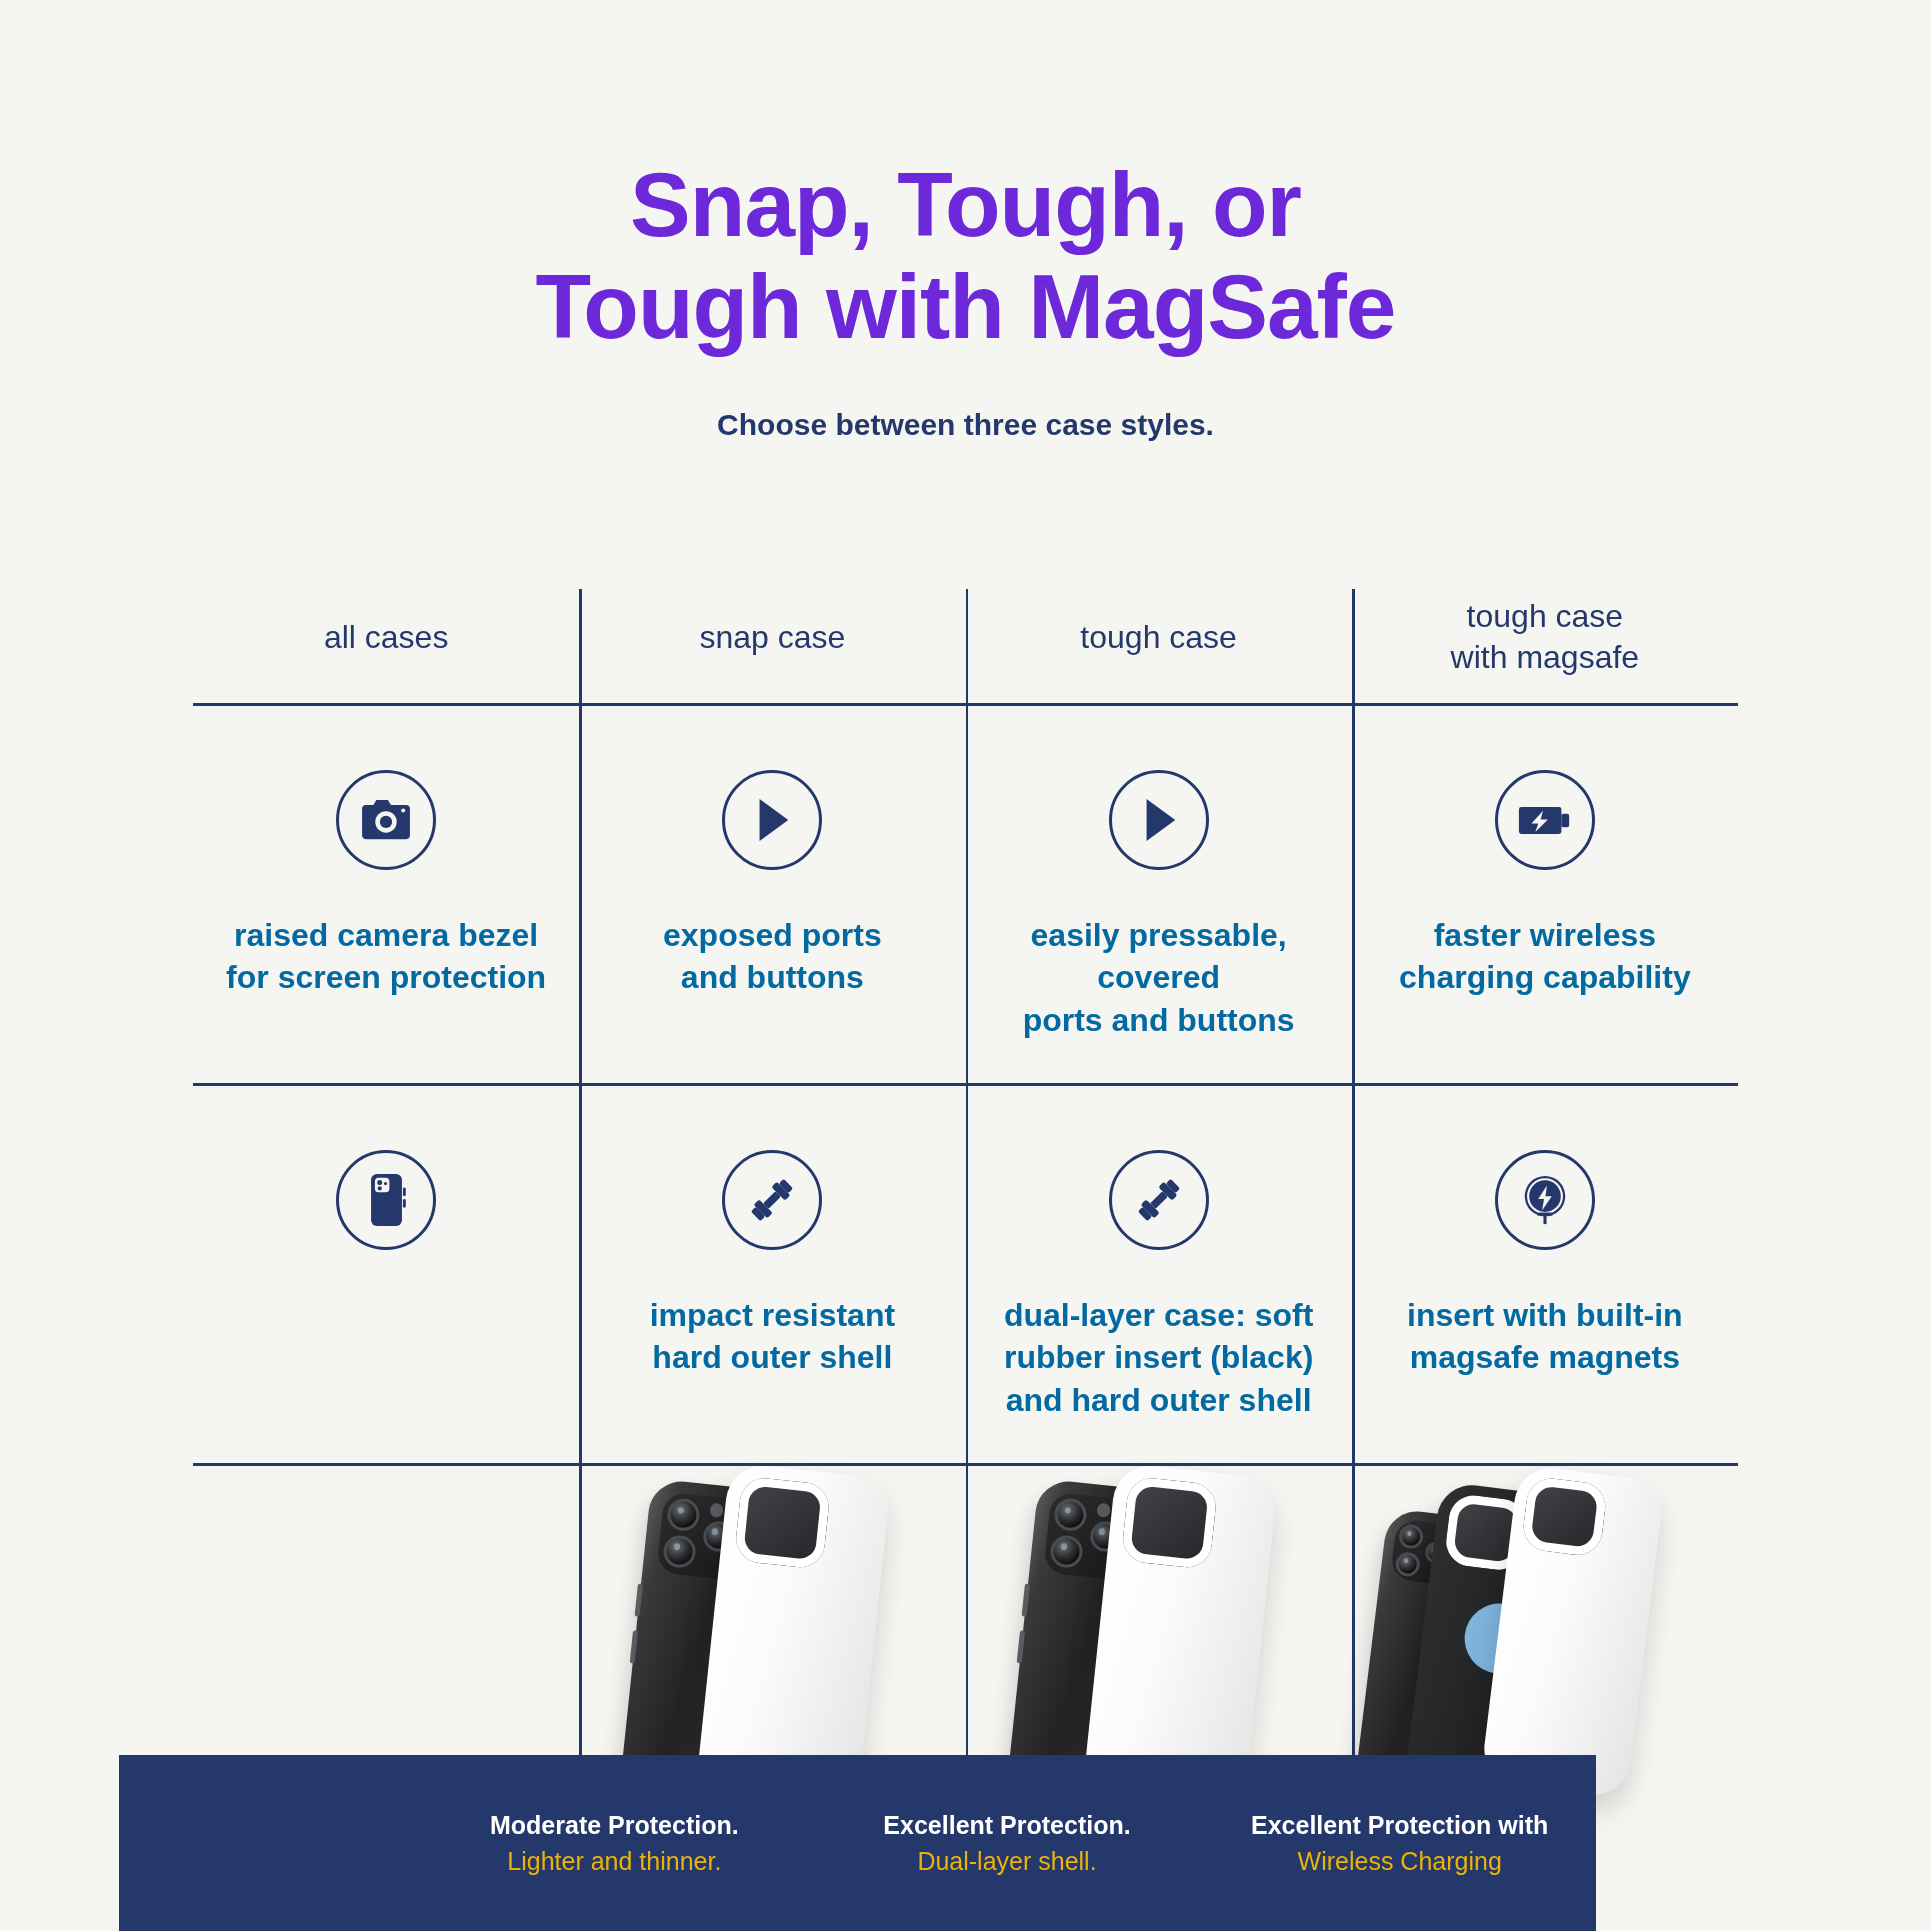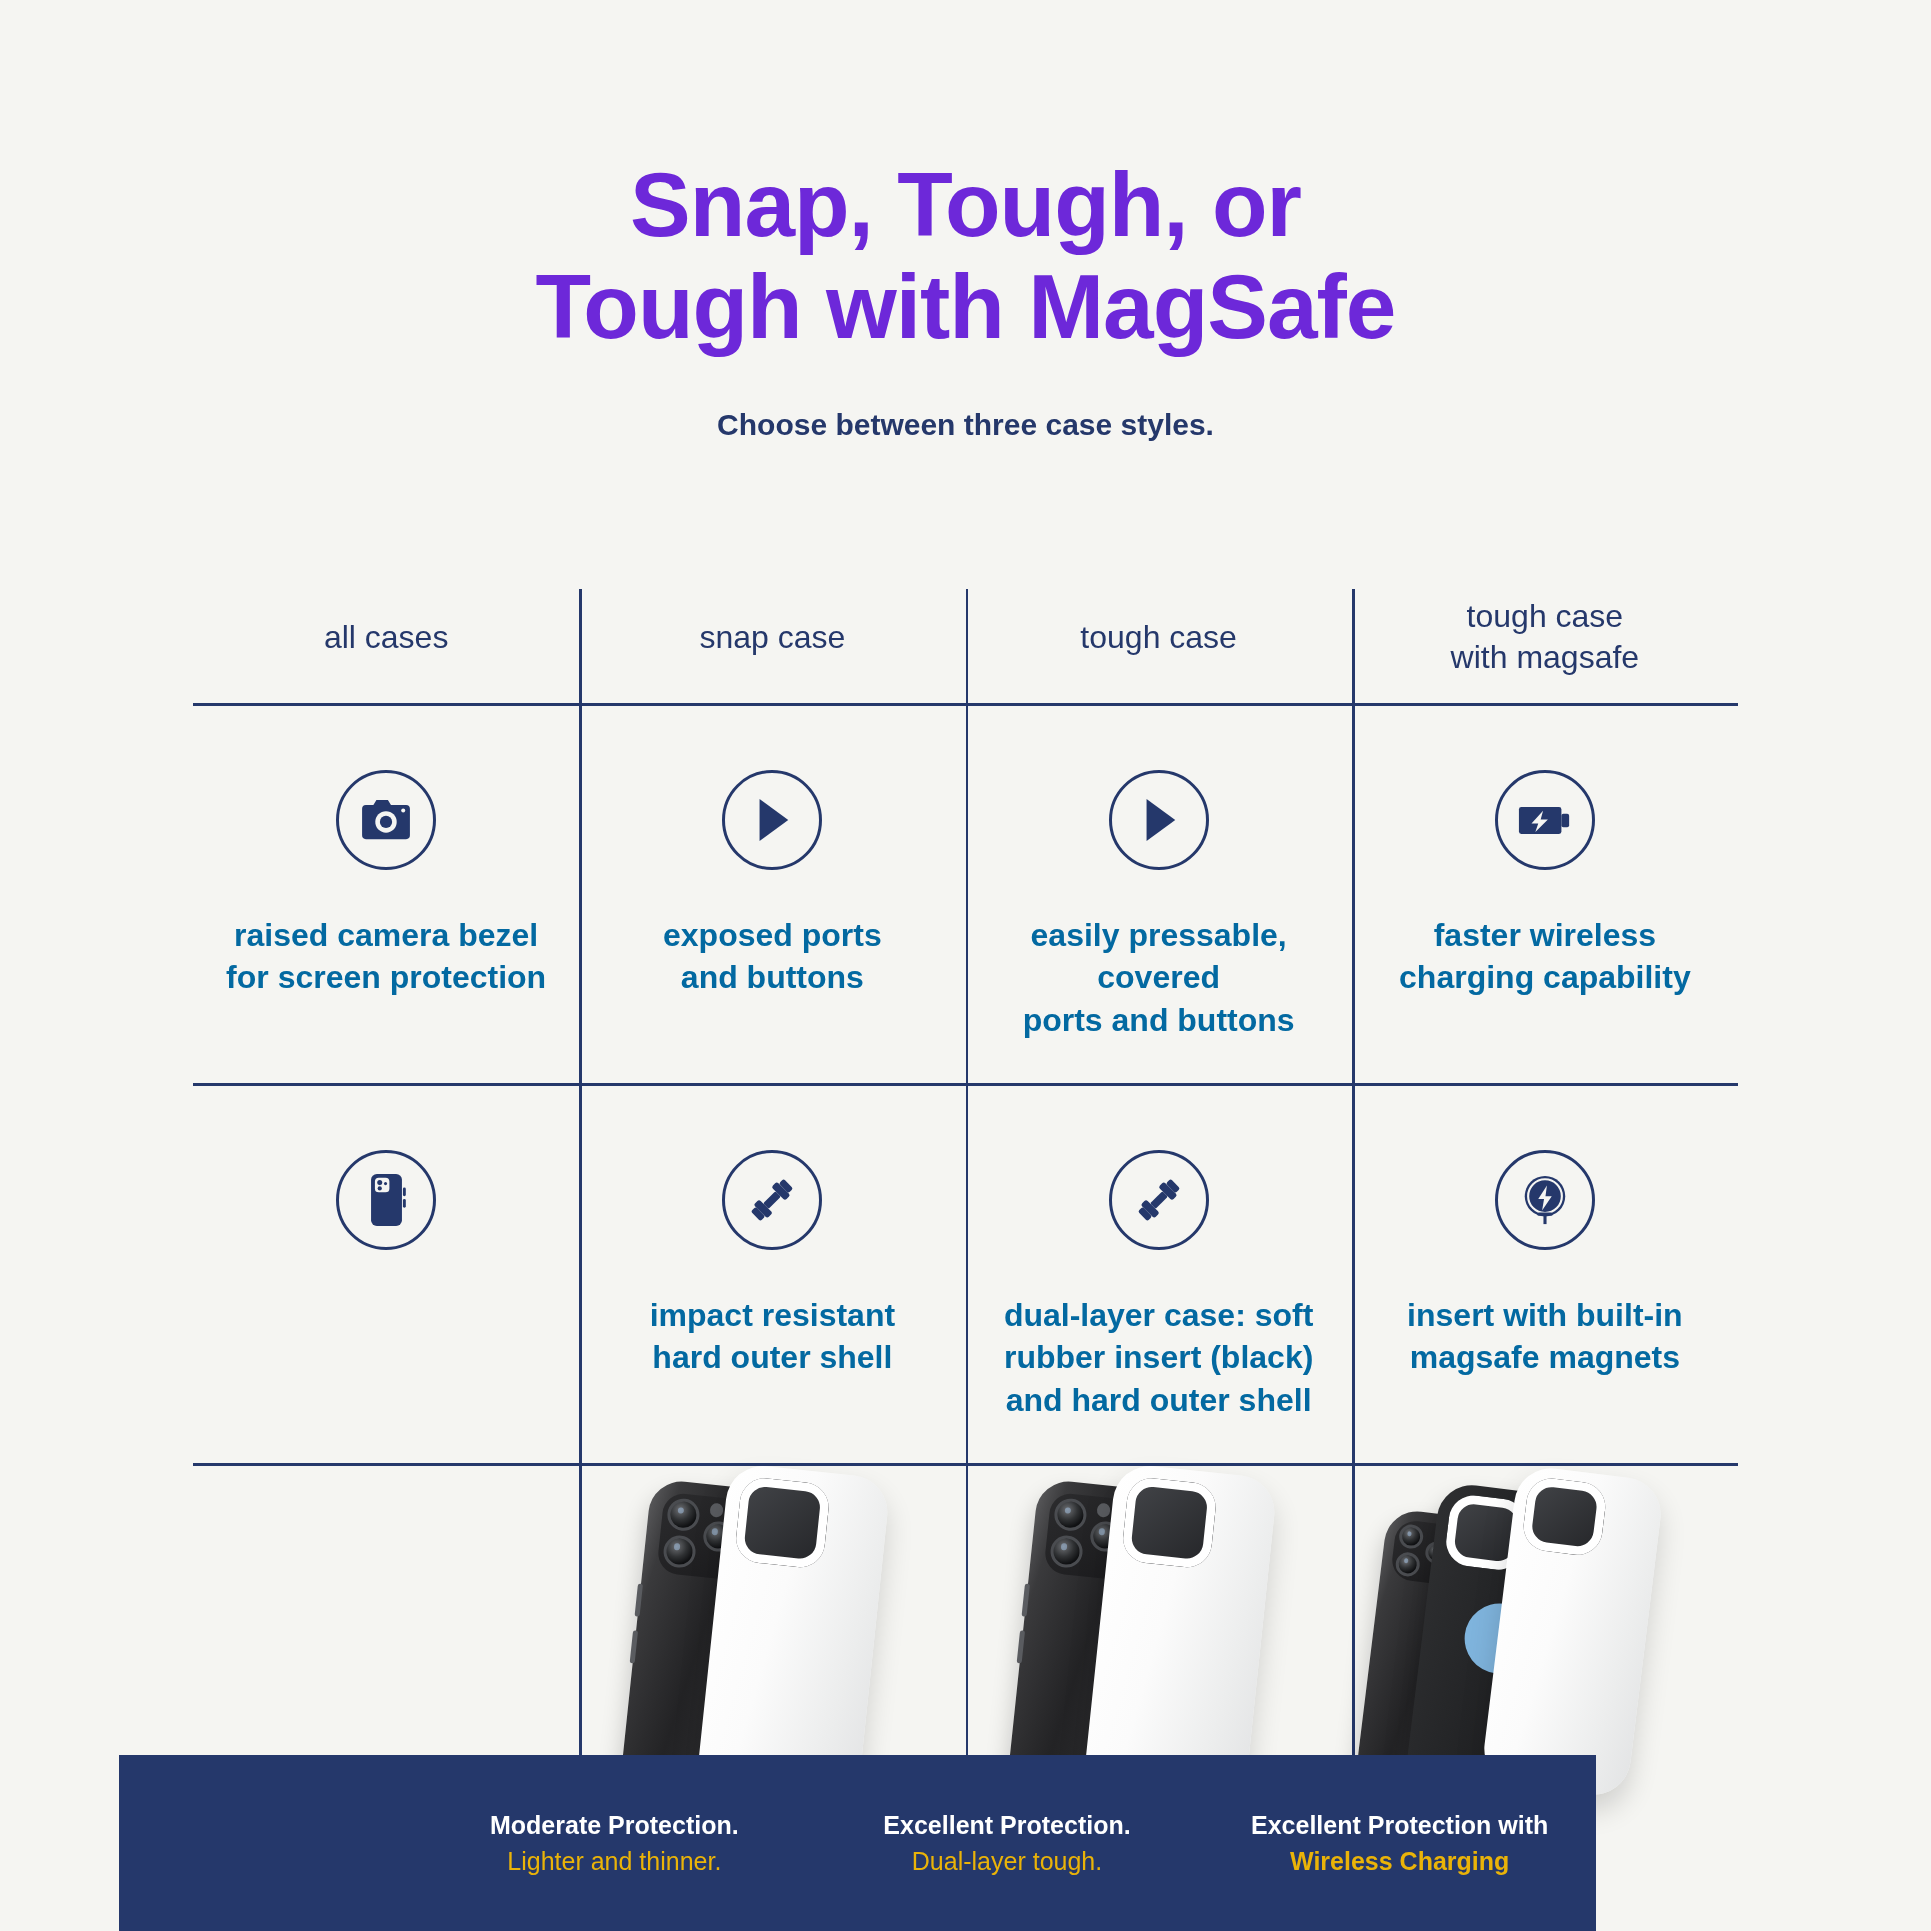--- a/index.html
+++ b/index.html
@@ -150,21 +150,21 @@
     width:1477px;
     height:176px;
     background:#25386b;
     display:flex;
     align-items:center;
   }
   .banner .bslot { flex:1 1 0; text-align:center; padding:0 23px; }
   .banner .bslot.spacer { flex:0 0 299px; }
   .banner .b1 { color:#ffffff; font-size:25px; font-weight:700; line-height:1.45; }
   .banner .b2 { color:#eab308; font-size:25px; font-weight:400; line-height:1.45; }
-  .banner .b2.strong { font-weight:700; }
+  .banner .b2.strong { font-weight:400; }
 </style>
 </head>
 <body>
 
 <div class="page">
 
   <div class="hero">
     <h1>
       <span>Snap, Tough, or</span>
       <span class="l2">Tough with MagSafe</span>
@@ -389,21 +389,21 @@
   </div>
 
   <div class="banner">
     <div class="bslot spacer"></div>
     <div class="bslot">
       <div class="b1">Moderate Protection.</div>
       <div class="b2">Lighter and thinner.</div>
     </div>
     <div class="bslot">
       <div class="b1">Excellent Protection.</div>
-      <div class="b2">Dual-layer tough.</div>
+      <div class="b2">Dual-layer shell.</div>
     </div>
     <div class="bslot">
       <div class="b1">Excellent Protection with</div>
       <div class="b2 strong">Wireless Charging</div>
     </div>
   </div>
 
 </div>
 
 

